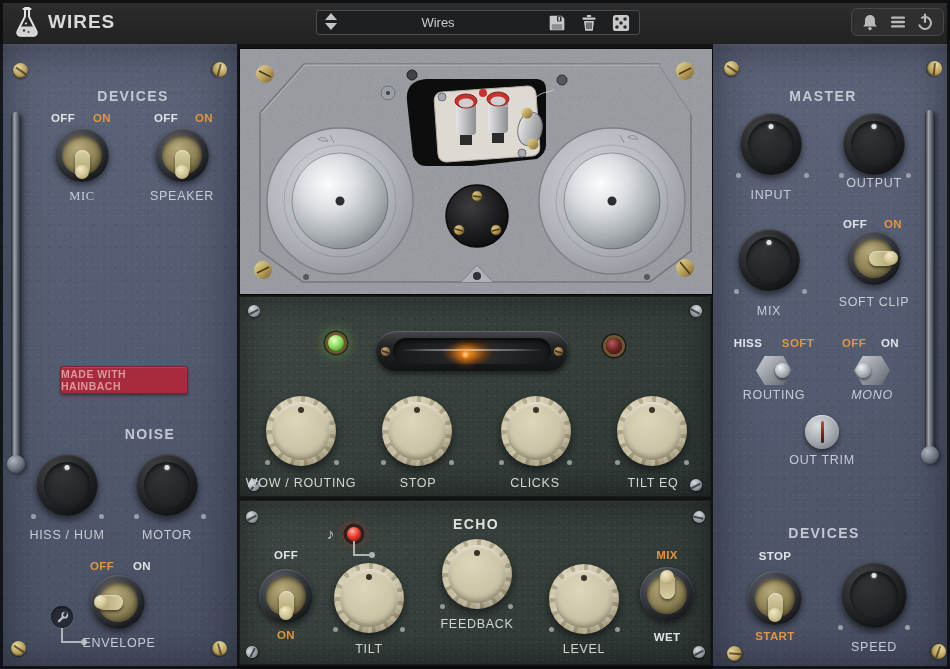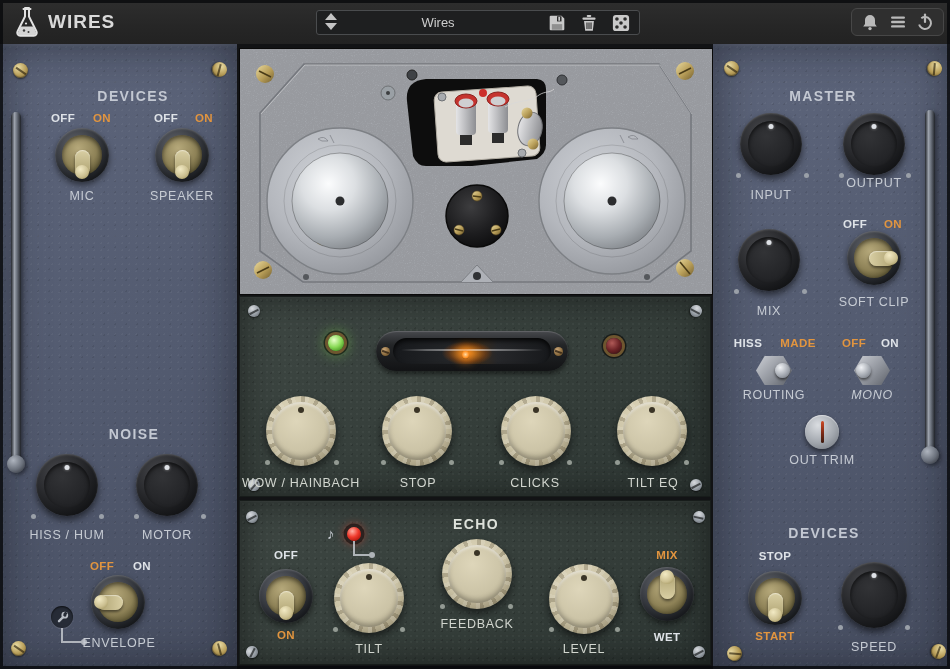--- a/index.html
+++ b/index.html
@@ -225,25 +225,26 @@
   <div class="abs cx sl" style="left:63px;top:68px;">OFF</div>
   <div class="abs cx sl on" style="left:102px;top:68px;">ON</div>
   <div class="abs cx sl" style="left:166px;top:68px;">OFF</div>
   <div class="abs cx sl on" style="left:204px;top:68px;">ON</div>
   <div class="tog" style="left:55px;top:84px;">
       <div class="lever lv-down"></div>
     </div>
   <div class="tog" style="left:155px;top:84px;">
       <div class="lever lv-down"></div>
     </div>
-  <div class="abs cx lbl" style="left:82px;top:145px;">MIC</div>
+  <div class="abs cx lbl" style="left:82px;top:145px;font-family:Liberation Serif, serif;">MIC</div>
   <div class="abs cx lbl" style="left:182px;top:145px;">SPEAKER</div>
 
-
-  <div class="abs cx hdr" style="left:110px;top:382px;padding-left:48px;">NOISE</div>
+  <div class="badge">MADE WITH HAINBACH</div>
+
+  <div class="abs cx hdr" style="left:126px;top:382px;padding-left:48px;">NOISE</div>
   <div class="knob knob-black" style="left:36px;top:410px;width:62px;height:62px;"></div>
   <div class="knob knob-black" style="left:136px;top:410px;width:62px;height:62px;"></div>
   <div class="dot" style="left:31px;top:470px;"></div>
   <div class="dot" style="left:99px;top:470px;"></div>
   <div class="dot" style="left:134px;top:470px;"></div>
   <div class="dot" style="left:201px;top:470px;"></div>
   <div class="abs cx lbl" style="left:67px;top:484px;">HISS / HUM</div>
   <div class="abs cx lbl" style="left:167px;top:484px;">MOTOR</div>
 
   <div class="abs cx sl on" style="left:102px;top:516px;">OFF</div>
@@ -385,21 +386,21 @@
     <div class="knob knob-cream" style="left:261px;top:99px;width:70px;height:70px;"></div>
     <div class="knob knob-cream" style="left:377px;top:99px;width:70px;height:70px;"></div>
     <div class="dot dot-g" style="left:25px;top:163px;"></div>
     <div class="dot dot-g" style="left:94px;top:163px;"></div>
     <div class="dot dot-g" style="left:141px;top:163px;"></div>
     <div class="dot dot-g" style="left:209px;top:163px;"></div>
     <div class="dot dot-g" style="left:259px;top:163px;"></div>
     <div class="dot dot-g" style="left:327px;top:163px;"></div>
     <div class="dot dot-g" style="left:375px;top:163px;"></div>
     <div class="dot dot-g" style="left:444px;top:163px;"></div>
-    <div class="abs cx lbl lbl-g" style="left:61px;top:179px;">WOW / HAINBACH</div>
+    <div class="abs cx lbl lbl-g" style="left:61px;top:179px;">WOW / ROUTING</div>
     <div class="abs cx lbl lbl-g" style="left:178px;top:179px;">STOP</div>
     <div class="abs cx lbl lbl-g" style="left:295px;top:179px;">CLICKS</div>
     <div class="abs cx lbl lbl-g" style="left:413px;top:179px;">TILT EQ</div>
   </div>
 
   <div class="section-dark" style="top:456px;height:165px;">
     <div class="screw sc-gray" style="left:6px;top:10px;"></div>
     <div class="screw sc-gray" style="left:453px;top:10px;transform:rotate(40deg);"></div>
     <div class="screw sc-gray" style="left:6px;top:145px;transform:rotate(-35deg);"></div>
     <div class="screw sc-gray" style="left:453px;top:145px;"></div>
@@ -461,21 +462,21 @@
   <div class="knob knob-black" style="left:25px;top:185px;width:62px;height:62px;"></div>
   <div class="tog" style="left:134px;top:187px;">
       <div class="lever lv-right"></div>
     </div>
   <div class="dot" style="left:21px;top:245px;"></div>
   <div class="dot" style="left:89px;top:245px;"></div>
   <div class="abs cx lbl" style="left:56px;top:260px;">MIX</div>
   <div class="abs cx lbl" style="left:161px;top:251px;">SOFT CLIP</div>
 
   <div class="abs cx sl" style="left:35px;top:293px;">HISS</div>
-  <div class="abs cx sl on" style="left:85px;top:293px;">MADE</div>
+  <div class="abs cx sl on" style="left:85px;top:293px;">SOFT</div>
   <div class="abs cx sl on" style="left:141px;top:293px;">OFF</div>
   <div class="abs cx sl" style="left:177px;top:293px;">ON</div>
   <div class="mtog" style="left:43px;top:312px;">
       <div class="mlev" style="right:2px;"></div>
     </div>
   <div class="mtog" style="left:141px;top:312px;">
       <div class="mlev" style="left:2px;"></div>
     </div>
   <div class="abs cx lbl" style="left:61px;top:344px;">ROUTING</div>
   <div class="abs cx lbl" style="left:159px;top:344px;font-style:italic;">MONO</div>

